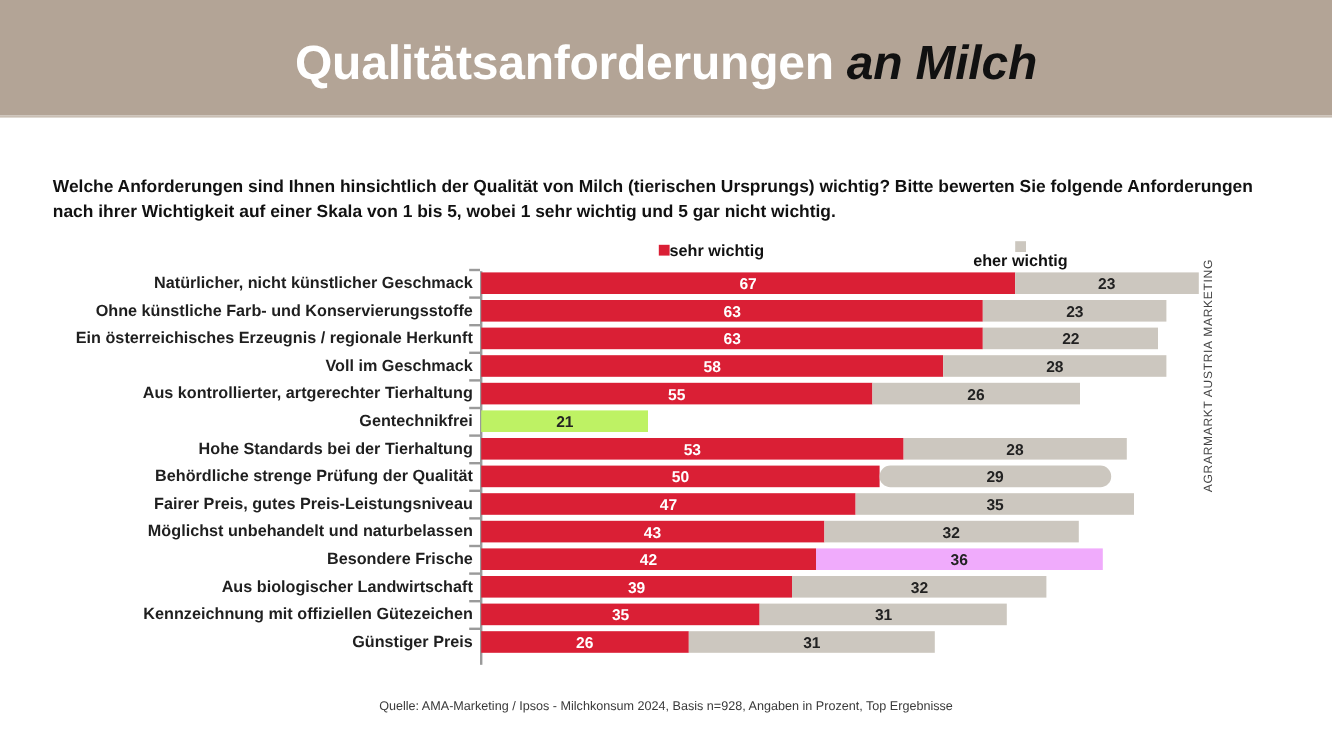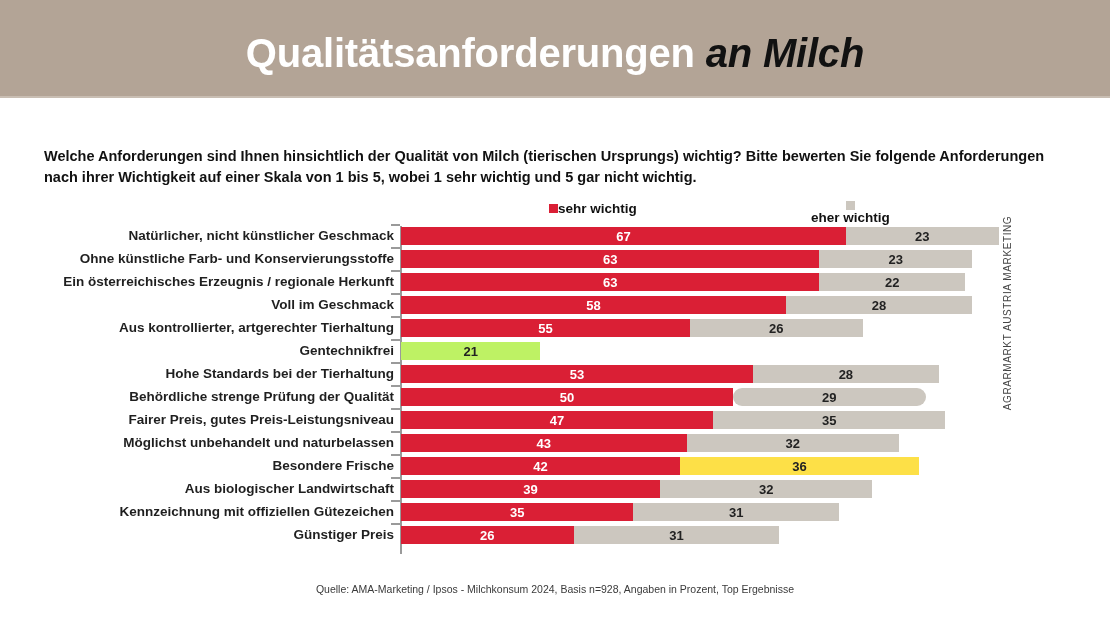--- a/index.html
+++ b/index.html
@@ -249,21 +249,21 @@
           </div>
           <div class="bar bar-secondary" style="width: 185.92px; background: rgb(204, 199, 191);">
             <span>28</span>
           </div>
         </div>
       </div>
       <div class="row">
         <div class="row-tick"></div>
         <div class="row-label">Aus kontrollierter, artgerechter Tierhaltung</div>
         <div class="bars">
-          <div class="bar bar-primary" style="width: 289px; background: rgb(218, 31, 53);">
+          <div class="bar bar-primary" style="width: 326px; background: rgb(218, 31, 53);">
             <span>55</span>
           </div>
           <div class="bar bar-secondary" style="width: 172.64px; background: rgb(204, 199, 191);">
             <span>26</span>
           </div>
         </div>
       </div>
       <div class="row">
         <div class="row-tick"></div>
         <div class="row-label">Gentechnikfrei</div>
@@ -321,21 +321,21 @@
           </div>
         </div>
       </div>
       <div class="row">
         <div class="row-tick"></div>
         <div class="row-label">Besondere Frische</div>
         <div class="bars">
           <div class="bar bar-primary" style="width: 278.88px; background: rgb(218, 31, 53);">
             <span>42</span>
           </div>
-          <div class="bar bar-secondary" style="width: 239.04px; background: #fde047;">
+          <div class="bar bar-secondary" style="width: 239.04px; background: #f0abfc;">
             <span>36</span>
           </div>
         </div>
       </div>
       <div class="row">
         <div class="row-tick"></div>
         <div class="row-label">Aus biologischer Landwirtschaft</div>
         <div class="bars">
           <div class="bar bar-primary" style="width: 258.96px; background: rgb(218, 31, 53);">
             <span>39</span>

